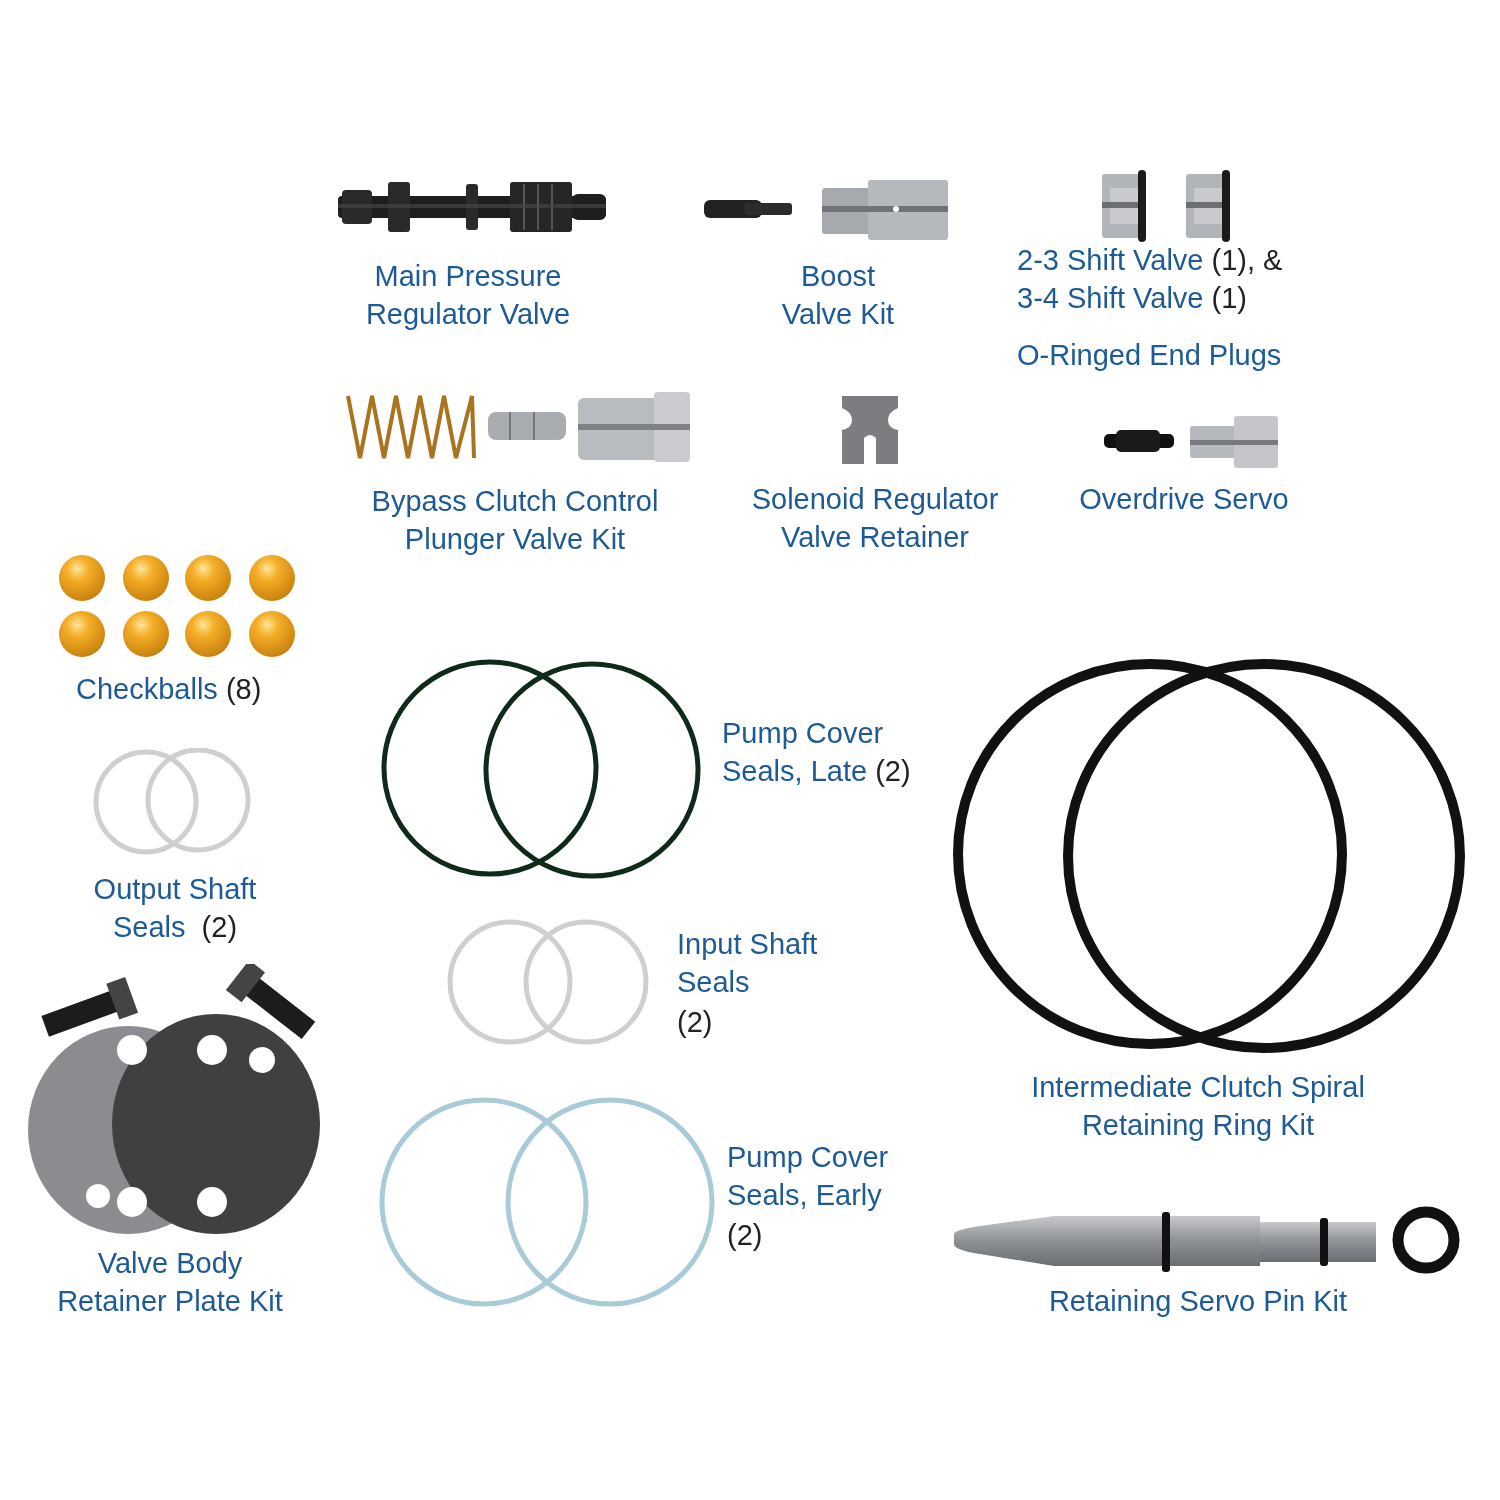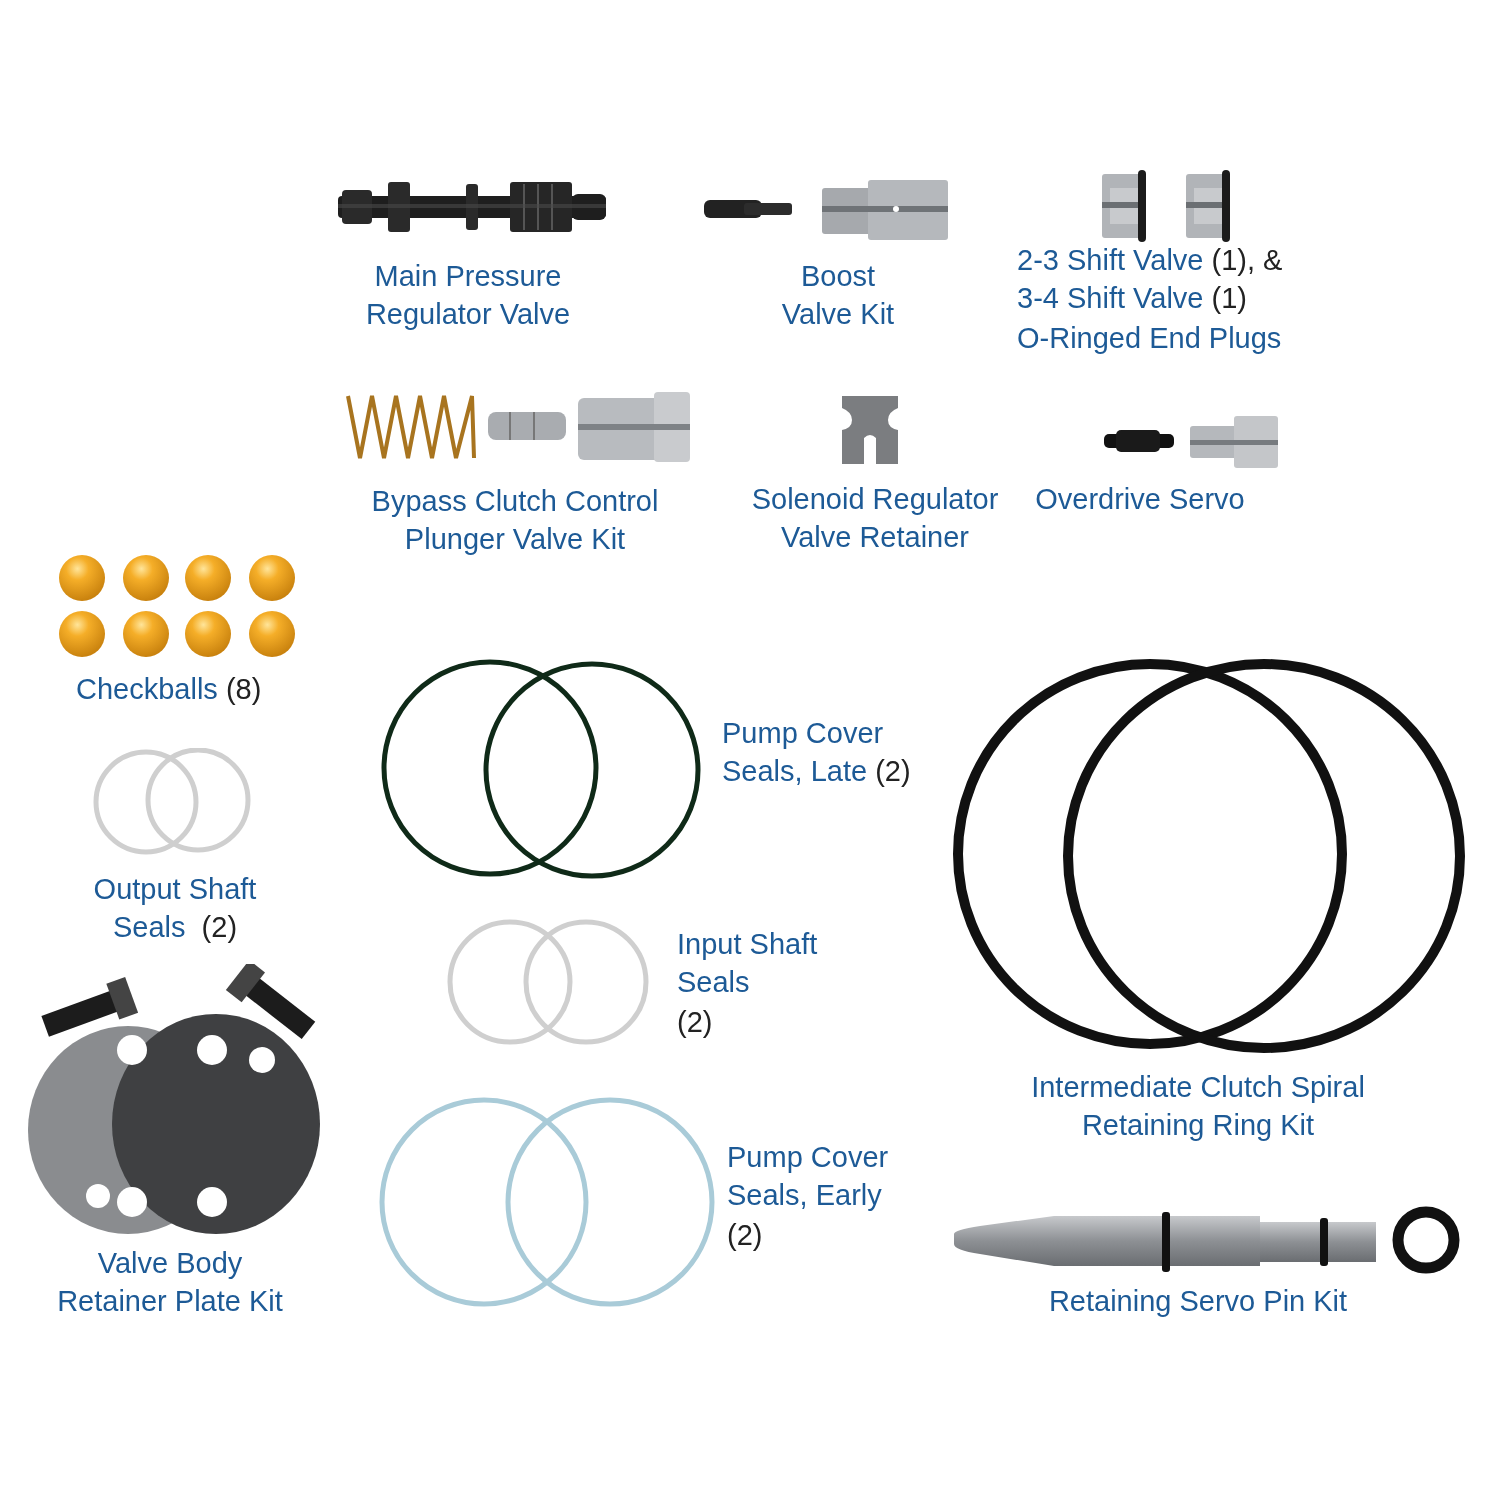--- a/index.html
+++ b/index.html
@@ -60,21 +60,21 @@
       <rect x="4" y="8" width="44" height="64" rx="3" fill="#b1b4b8"></rect>
       <rect x="12" y="22" width="28" height="36" fill="#c8cacd"></rect>
       <rect x="4" y="36" width="44" height="6" fill="#6b6f73"></rect>
       <rect x="40" y="4" width="8" height="72" rx="4" fill="#1b1b1b"></rect>
     </g>
   </svg>
 </div>
 <div class="lbl" style="left:1017px;top:241px;">
   <div><span>2-3 Shift Valve</span> <span class="qty">(1), &amp;</span></div>
   <div><span>3-4 Shift Valve</span> <span class="qty">(1)</span></div>
-  <div style="margin-top:2px;">O-Ringed End Plugs</div>
+  <div style="margin-top:19px;">O-Ringed End Plugs</div>
 </div>
 
 <div class="art" style="left:344px;top:390px;">
   <svg width="350" height="76" viewBox="0 0 350 76">
     <polyline points="4,6 16,68 28,6 40,68 52,6 64,68 76,6 88,68 100,6 112,68 128,6 130,68" fill="none" stroke="#a8741f" stroke-width="4"></polyline>
     <rect x="144" y="22" width="78" height="28" rx="8" fill="#a9acb0"></rect>
     <line x1="166" y1="22" x2="166" y2="50" stroke="#777" stroke-width="2"></line>
     <line x1="190" y1="22" x2="190" y2="50" stroke="#777" stroke-width="2"></line>
     <rect x="234" y="8" width="84" height="62" rx="6" fill="#b8bbbf"></rect>
     <rect x="310" y="2" width="36" height="70" rx="4" fill="#c9cbce"></rect>
@@ -98,21 +98,21 @@
 
 <div class="art" style="left:1102px;top:414px;">
   <svg width="180" height="56" viewBox="0 0 180 56">
     <rect x="2" y="20" width="70" height="14" rx="5" fill="#111"></rect>
     <rect x="14" y="16" width="44" height="22" rx="5" fill="#1a1a1a"></rect>
     <rect x="88" y="12" width="56" height="32" rx="3" fill="#b5b8bc"></rect>
     <rect x="132" y="2" width="44" height="52" rx="3" fill="#c4c6c9"></rect>
     <rect x="88" y="26" width="88" height="5" fill="#777b7f"></rect>
   </svg>
 </div>
-<div class="lbl center" style="left:992px;top:480px;width:296px;">
+<div class="lbl center" style="left:1036px;top:480px;width:296px;">
   <div>Overdrive Servo</div>
 </div>
 
 <div class="art" style="left:56px;top:552px;">
   <svg width="244" height="108" viewBox="0 0 244 108">
     <defs>
       <radialGradient id="ball" cx="0.4" cy="0.3" r="0.7">
         <stop offset="0" stop-color="#ffe59a"></stop>
         <stop offset="0.35" stop-color="#f5ae28"></stop>
         <stop offset="1" stop-color="#c9820e"></stop>

